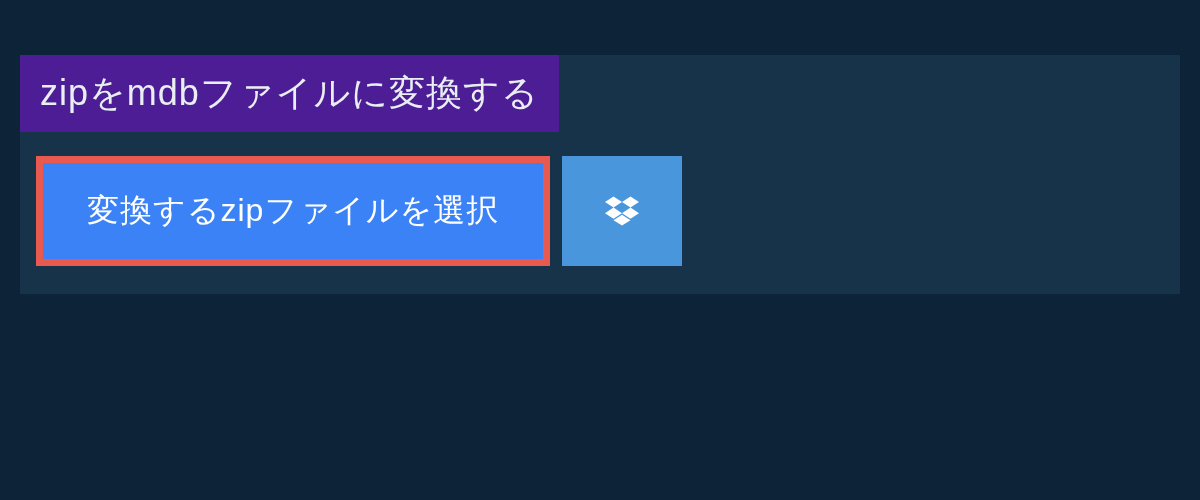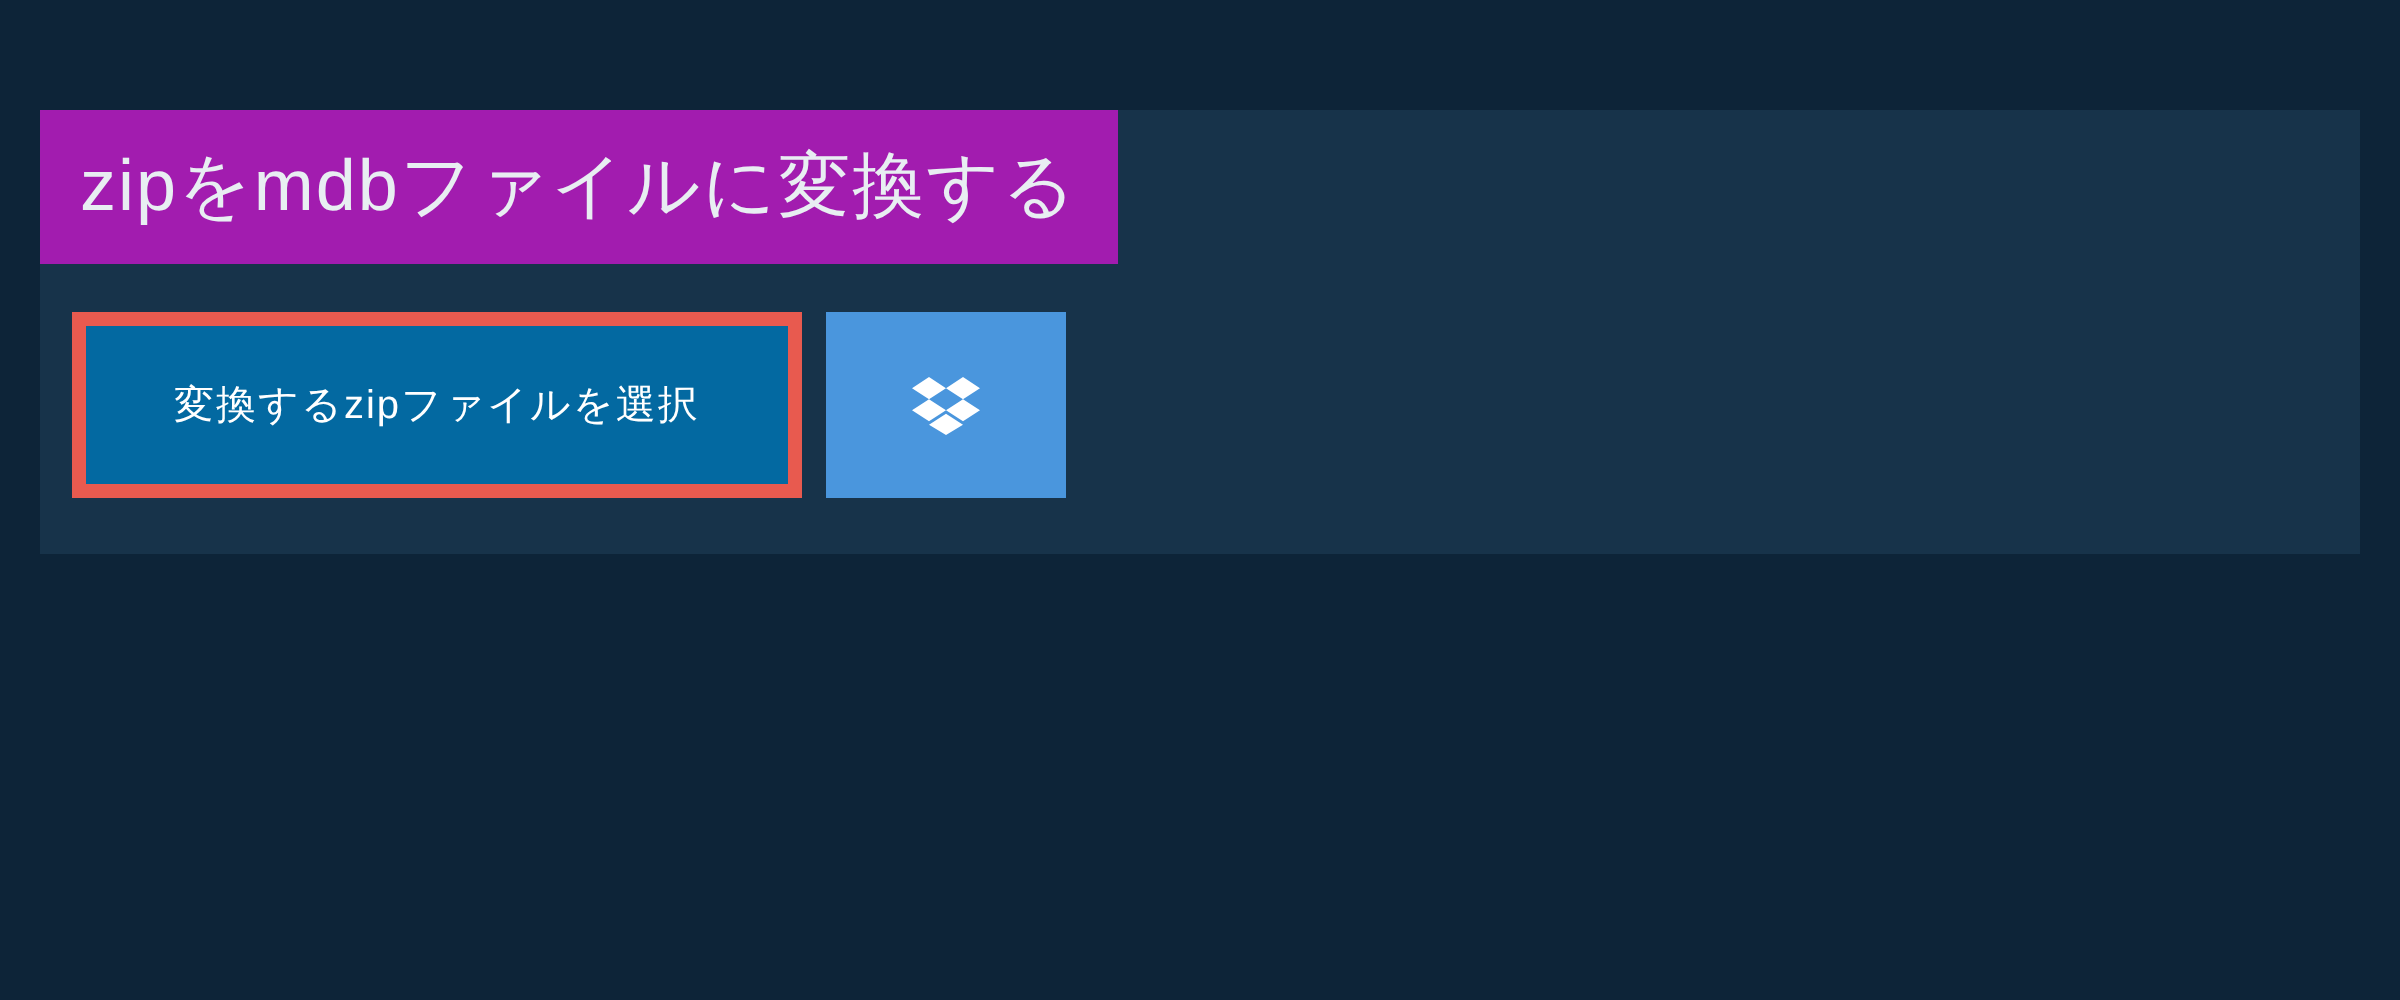--- a/index.html
+++ b/index.html
@@ -13,40 +13,40 @@
       width: 1200px;
       height: 500px;
       overflow: hidden;
     }
     .container {
       background-color: #17334a;
       margin: 55px 20px 0 20px;
       padding: 0;
     }
     .title-wrapper {
-      background-color: #a21caf;
+      background-color: #4c1d95;
       padding: 14px 20px;
       display: inline-block;
     }
     .title {
       color: #e8eef2;
       font-size: 36px;
       font-weight: 400;
       letter-spacing: 1px;
     }
     .button-row {
       display: flex;
       gap: 12px;
       padding: 24px 16px 28px 16px;
     }
     .select-file-button {
-      background-color: #0369a1;
+      background-color: #3b82f6;
       border: 7px solid #e85a4f;
       color: #ffffff;
-      font-size: 20px;
+      font-size: 32px;
       padding: 26px 44px;
       cursor: pointer;
       font-weight: 400;
       letter-spacing: 1px;
       display: flex;
       align-items: center;
       justify-content: center;
     }
     .dropbox-button {
       background-color: #4a96dd;

